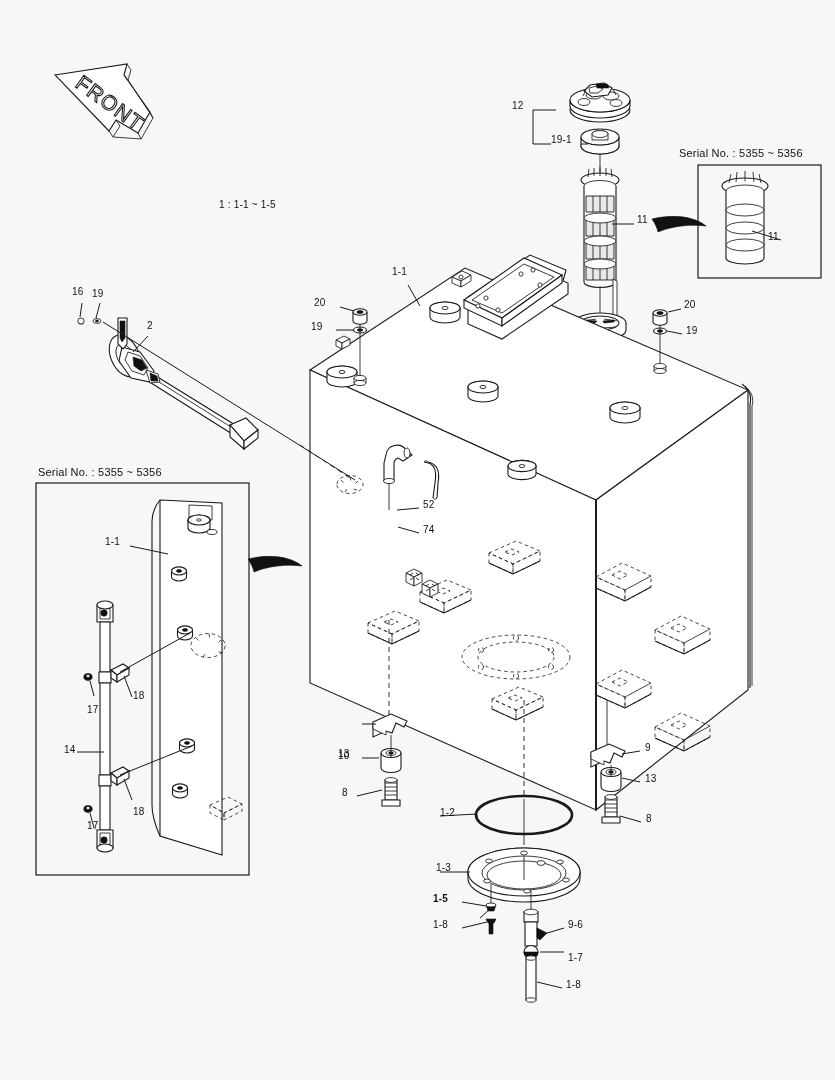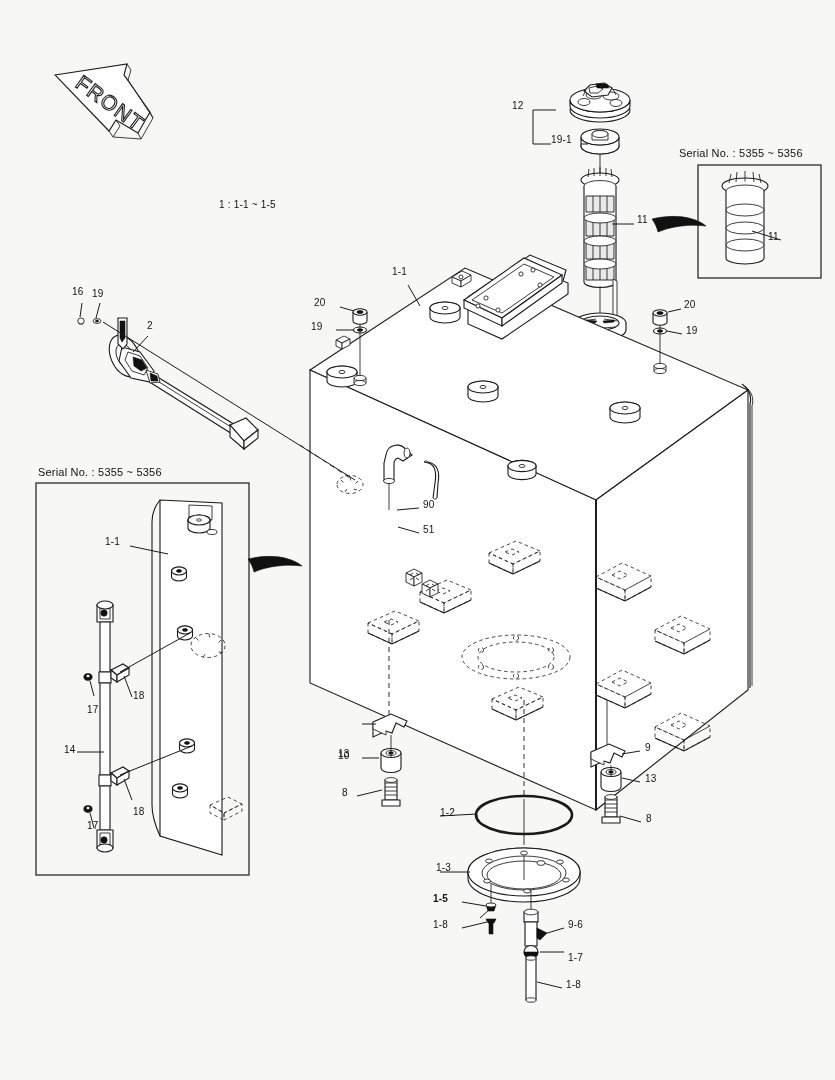--- a/index.html
+++ b/index.html
@@ -589,22 +589,22 @@
   <div class="lbl" style="left:311px; top:321px;">19</div>
   <div class="lbl" style="left:684px; top:299px;">20</div>
   <div class="lbl" style="left:686px; top:325px;">19</div>
 
   <div class="lbl" style="left:392px; top:266px;">1-1</div>
 
   <div class="lbl" style="left:72px; top:286px;">16</div>
   <div class="lbl" style="left:92px; top:288px;">19</div>
   <div class="lbl" style="left:147px; top:320px;">2</div>
 
-  <div class="lbl" style="left:423px; top:499px;">90</div>
-  <div class="lbl" style="left:423px; top:524px;">51</div>
+  <div class="lbl" style="left:423px; top:499px;">52</div>
+  <div class="lbl" style="left:423px; top:524px;">74</div>
 
   <div class="lbl" style="left:338px; top:714px;margin-top:36px;">10</div>
   <div class="lbl" style="left:338px; top:748px;">13</div>
   <div class="lbl" style="left:342px; top:787px;">8</div>
 
   <div class="lbl" style="left:645px; top:742px;">9</div>
   <div class="lbl" style="left:645px; top:773px;">13</div>
   <div class="lbl" style="left:646px; top:813px;">8</div>
 
   <div class="lbl" style="left:440px; top:807px;">1-2</div>

